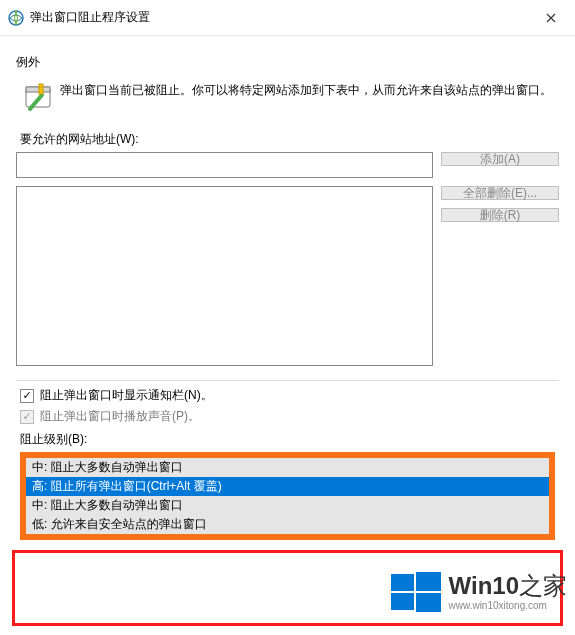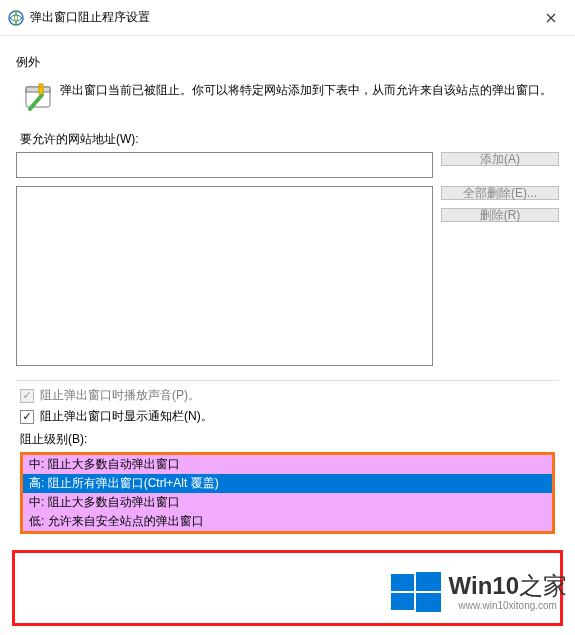--- a/index.html
+++ b/index.html
@@ -139,22 +139,22 @@
     content: "✓";
   }
   .chk-row.disabled { color: #7a7a7a; }
 
   
   .dropdown-wrap {
     position: relative;
     margin: 4px 4px 0 4px;
   }
   .dropdown-list {
-    border: 3px solid #f97316;
-    background: #f0abfc;
+    border: 6px solid #f97316;
+    background: #e5e5e5;
   }
   .dd-item {
     padding: 1px 6px;
     font-size: 12px;
     color: #000;
     white-space: nowrap;
   }
   .dd-item.selected {
     background: #0078d7;
     color: #fff;
@@ -180,21 +180,21 @@
   .wm-text-top {
     font-size: 24px;
     font-weight: 400;
     color: #333;
     line-height: 1;
   }
   .wm-text-top b { font-weight: 700; }
   .wm-sub {
     font-size: 10px;
     color: #888;
-    text-align: center;
+    text-align: left;
     margin-top: 2px;
   }
 </style>
 </head>
 <body>
 
 <div class="titlebar">
   <span class="title-icon">
     <svg viewBox="0 0 16 16">
       <circle cx="8" cy="8" r="7" fill="none" stroke="#2a7ab0" stroke-width="1.5"></circle>
@@ -237,28 +237,28 @@
     <div class="listbox"></div>
     <div class="btn-col">
       <div class="btn">全部删除(E)...</div>
       <div class="btn">删除(R)</div>
     </div>
   </div>
 
   <hr class="sep">
 
 
+  <div class="chk-row">
+    <span class="checkbox checked"></span>
+    <span>阻止弹出窗口时显示通知栏(N)。</span>
+  </div>
+
   <div class="chk-row disabled">
     <span class="checkbox checked disabled"></span>
     <span>阻止弹出窗口时播放声音(P)。</span>
-  </div>
-
-  <div class="chk-row">
-    <span class="checkbox checked"></span>
-    <span>阻止弹出窗口时显示通知栏(N)。</span>
   </div>
 
   <div class="field-label">阻止级别(B):</div>
 
   <div class="dropdown-wrap">
     <div class="dropdown-list" id="level-list">
         <div class="dd-item">中: 阻止大多数自动弹出窗口</div>
         <div class="dd-item selected">高: 阻止所有弹出窗口(Ctrl+Alt 覆盖)</div>
         <div class="dd-item">中: 阻止大多数自动弹出窗口</div>
         <div class="dd-item">低: 允许来自安全站点的弹出窗口</div>

